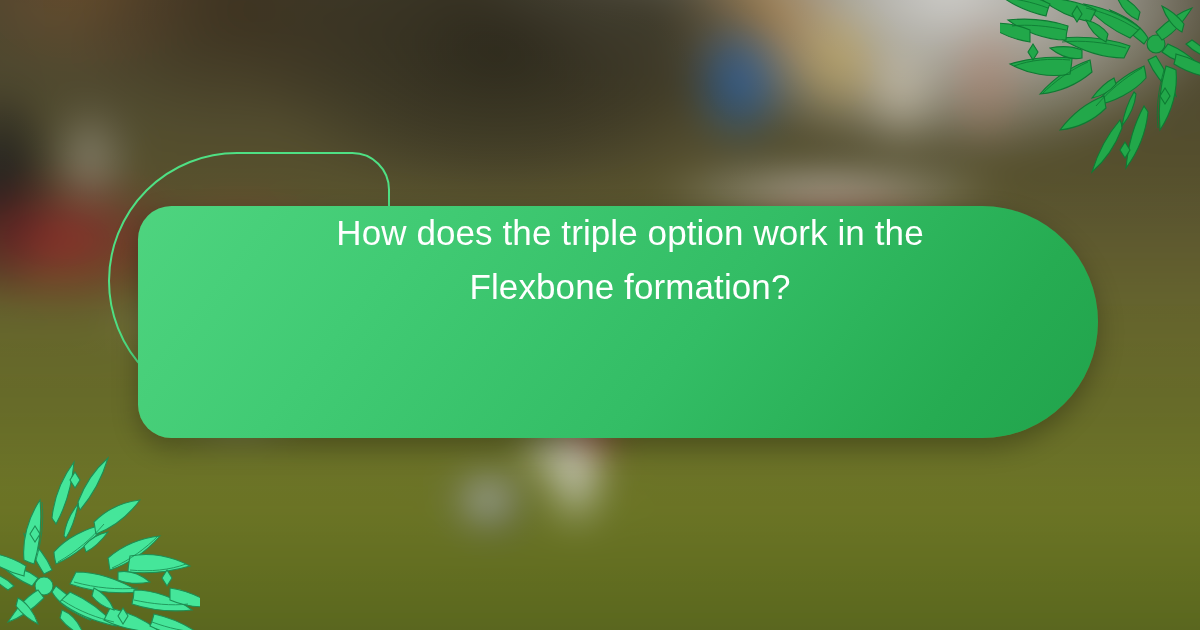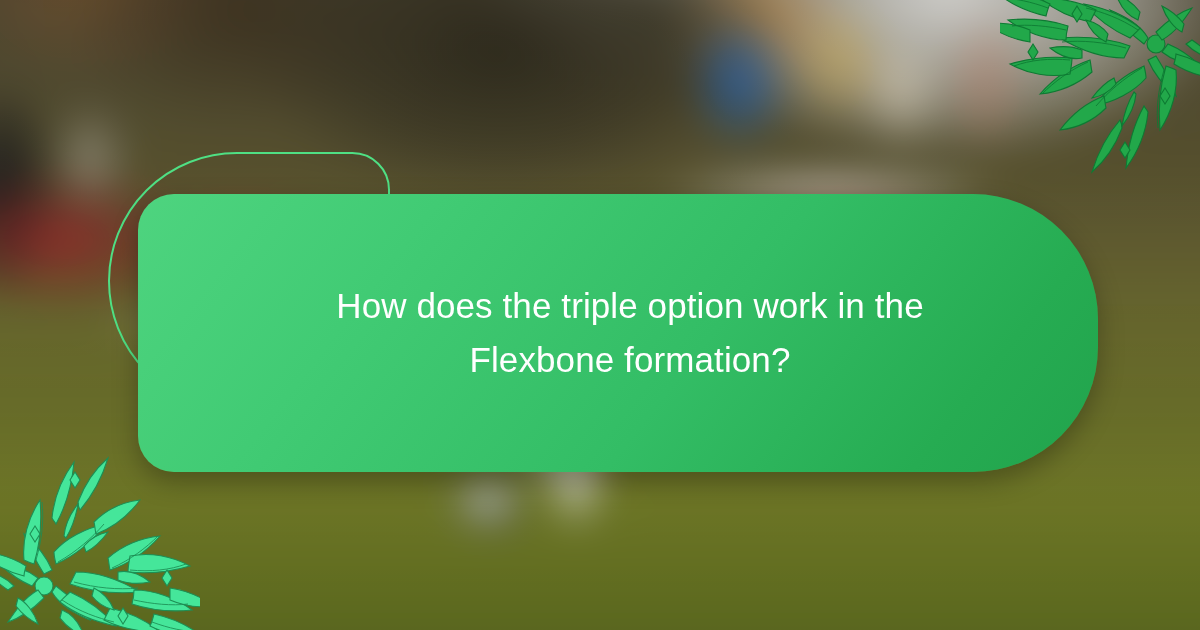--- a/index.html
+++ b/index.html
@@ -95,28 +95,28 @@
     height: 258px;
     border: 2px solid #4fe084;
     border-radius: 130px 38px 38px 130px;
     background: transparent;
   }
 
   
   .question-card {
     position: absolute;
     left: 138px;
-    top: 194px;
+    top: 206px;
     width: 960px;
-    height: 278px;
+    height: 232px;
     border-radius: 36px 125px 125px 36px;
     background: linear-gradient(128deg, #4ed47f 0%, #41cb74 26%, #33bd65 58%, #26ac52 84%, #21a34c 100%);
     box-shadow: 0 10px 26px rgba(0,0,0,0.28);
     display: flex;
-    align-items: center;
+    align-items: flex-start;
     justify-content: center;
     padding: 0 96px 0 120px;
   }
 
   .question-text {
     color: #ffffff;
     font-size: 35px;
     font-weight: 400;
     line-height: 1.55;
     text-align: center;

